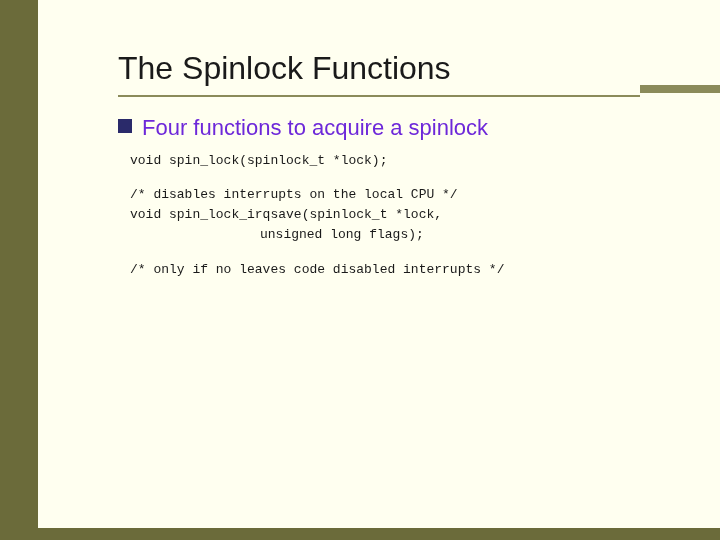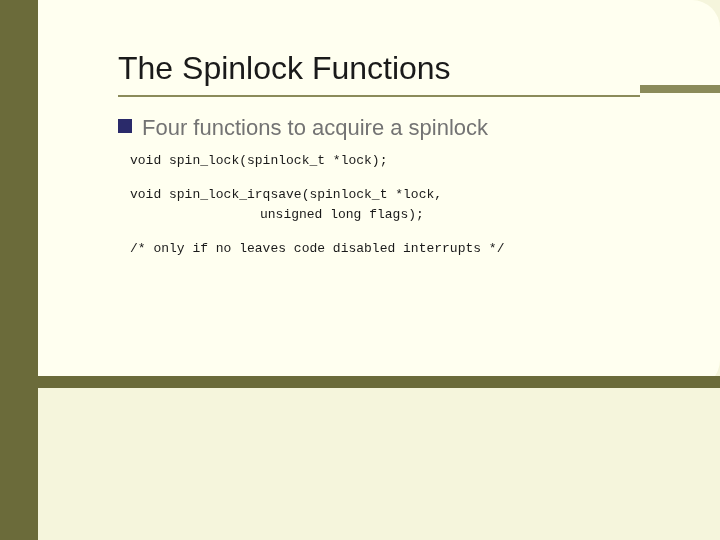--- a/index.html
+++ b/index.html
@@ -8,25 +8,24 @@
       width: 720px;
       height: 540px;
       background-color: #f5f5dc;
       font-family: Arial, sans-serif;
       overflow: hidden;
       position: relative;
     }
 
     .slide {
       width: 720px;
-      height: 388px;
+      height: 540px;
       background-color: #fffff0;
       position: relative;
       padding: 30px 50px 30px 50px;
-      border-radius: 28px;
     }
 
     
     .left-bar {
       position: absolute;
       left: 0;
       top: 0;
       width: 38px;
       height: 540px;
       background-color: #6b6b3a;
@@ -82,21 +81,21 @@
       width: 14px;
       height: 14px;
       background-color: #2a2a6a;
       margin-right: 10px;
       margin-top: 4px;
       flex-shrink: 0;
     }
 
     .bullet-text {
       font-size: 22px;
-      color: #737373;
+      color: #6d28d9;
       font-family: Arial, sans-serif;
     }
 
     .code-block {
       font-family: 'Courier New', Courier, monospace;
       font-size: 13px;
       margin-left: 12px;
       margin-top: 6px;
       line-height: 1.55;
       color: #1a1a1a;
@@ -134,20 +133,21 @@
       <span class="bullet-text">Four functions to acquire a spinlock</span>
     </div>
 
     <div class="code-block">
 
       <div class="code-section">
         <span class="code-line">void spin_lock(spinlock_t *lock);</span>
       </div>
 
       <div class="code-section">
+        <span class="code-comment code-line">/* disables interrupts on the local CPU */</span>
         <span class="code-line">void spin_lock_irqsave(spinlock_t *lock,</span>
         <span class="code-line" style="padding-left:130px;">unsigned long flags);</span>
       </div>
 
       <div class="code-section">
         <span class="code-comment code-line">/* only if no leaves code disabled interrupts */</span>
       </div>
 
 
     </div>

